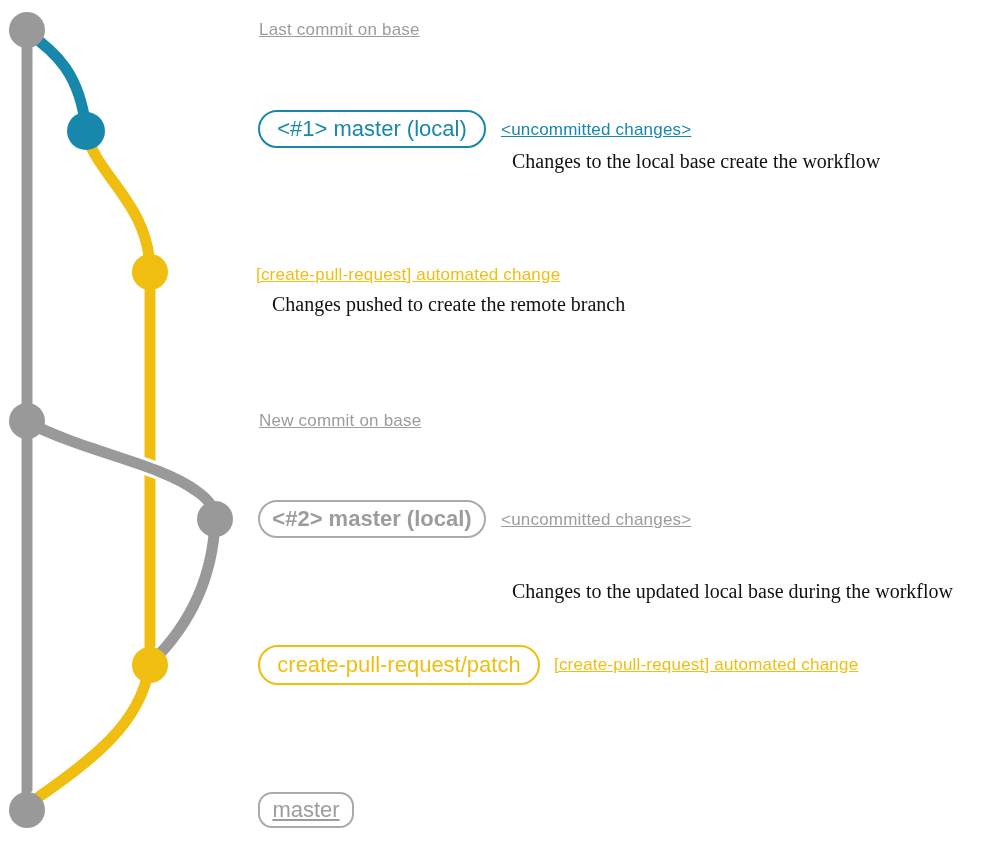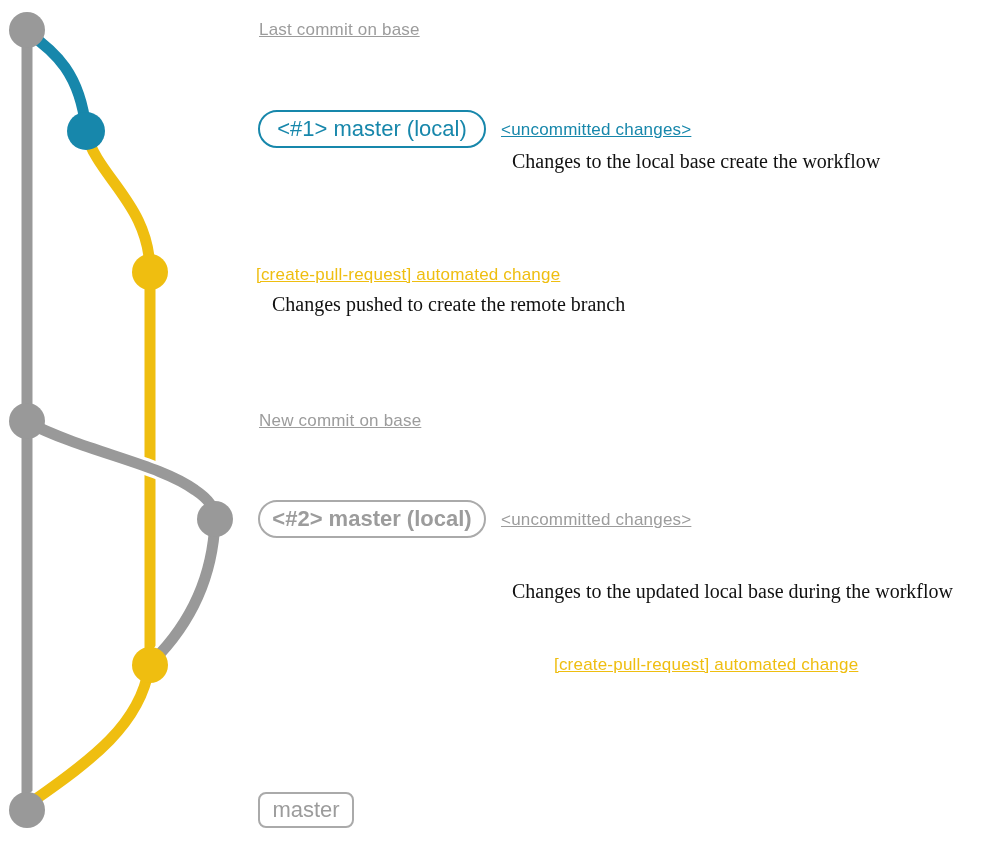--- a/index.html
+++ b/index.html
@@ -49,21 +49,21 @@
     align-items: center;
     justify-content: center;
     border: 2px solid;
     background: var(--bg);
     font-size: 22px;
     white-space: nowrap;
   }
   .box-teal   { border-color: var(--teal);   color: var(--teal);   border-radius: 19px; }
   .box-gray   { border-color: #aaaaaa;       color: var(--text_gray); border-radius: 19px; font-weight: bold; }
   .box-yellow { border-color: var(--yellow); color: var(--yellow); border-radius: 20px; }
-  .box-master { border-color: #aaaaaa;       color: var(--text_gray); border-radius: 8px; }
+  .box-master { border-color: #aaaaaa;       color: var(--text_gray); border-radius: 14px; text-decoration: underline; }
 </style>
 </head>
 <body>
 
 <div class="stage">
 
   <svg class="graph-svg" width="988" height="843" viewBox="0 0 988 843">
 
     <path d="M 27 30 L 27 810" stroke="var(--gray)" stroke-width="11" fill="none"></path>
 
@@ -103,19 +103,22 @@
   <div class="serif-note" style="left:272px; top:292px;">Changes pushed to create the remote branch</div>
 
   <div class="sans-label gray-text" style="left:259px; top:407px;">New commit on base</div>
 
   <div class="branch-box box-gray" style="left:258px; top:500px; width:228px; height:38px;">
     <span>&lt;#2&gt; master (local)</span>
   </div>
   <div class="sans-label gray-text" style="left:501px; top:506px;">&lt;uncommitted changes&gt;</div>
   <div class="serif-note" style="left:512px; top:531px;margin-top:48px;">Changes to the updated local base during the workflow</div>
 
+  <div class="branch-box box-yellow" style="left:258px; top:645px; width:282px; height:40px;">
+    <span>create-pull-request/patch</span>
+  </div>
   <div class="sans-label yellow-text" style="left:554px; top:651px;">[create-pull-request] automated change</div>
 
   <div class="branch-box box-master" style="left:258px; top:792px; width:96px; height:36px;">
     <span>master</span>
   </div>
 
 </div>
 
 </body></html>

